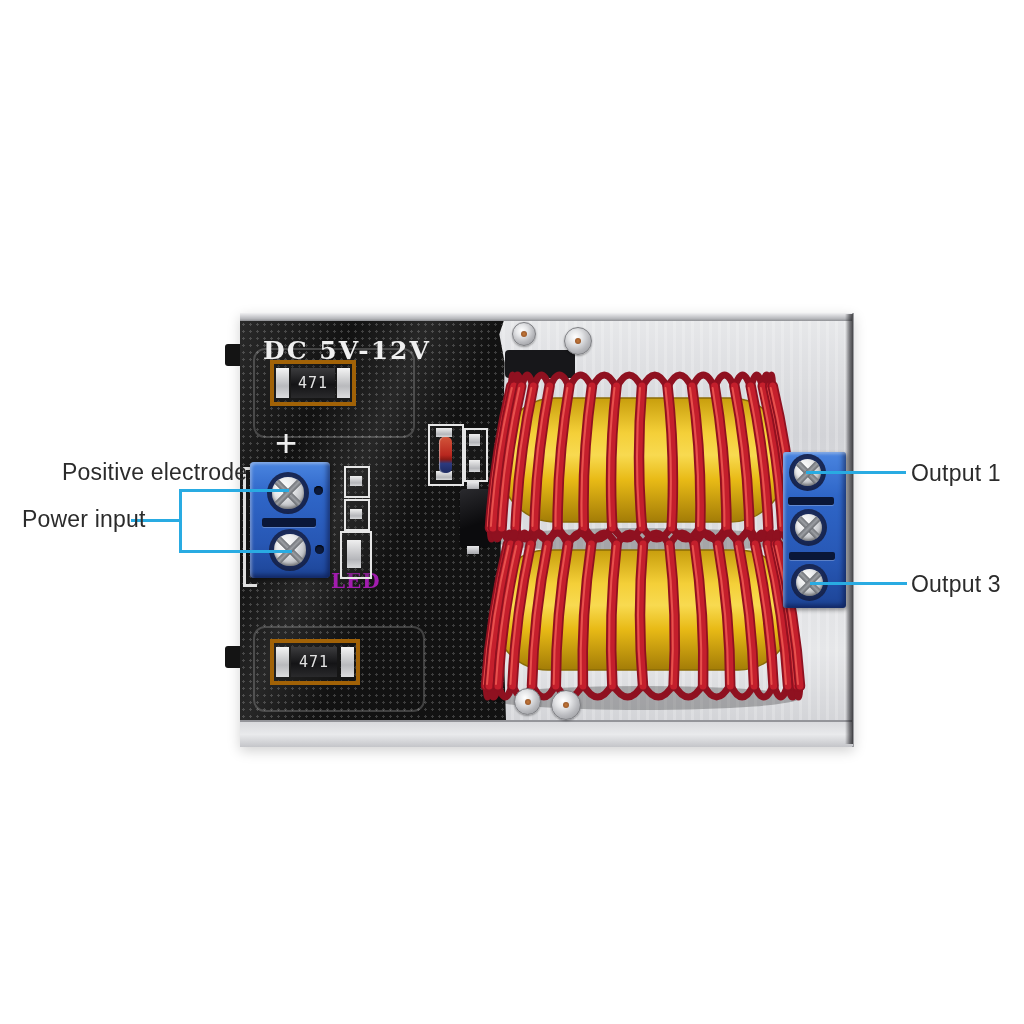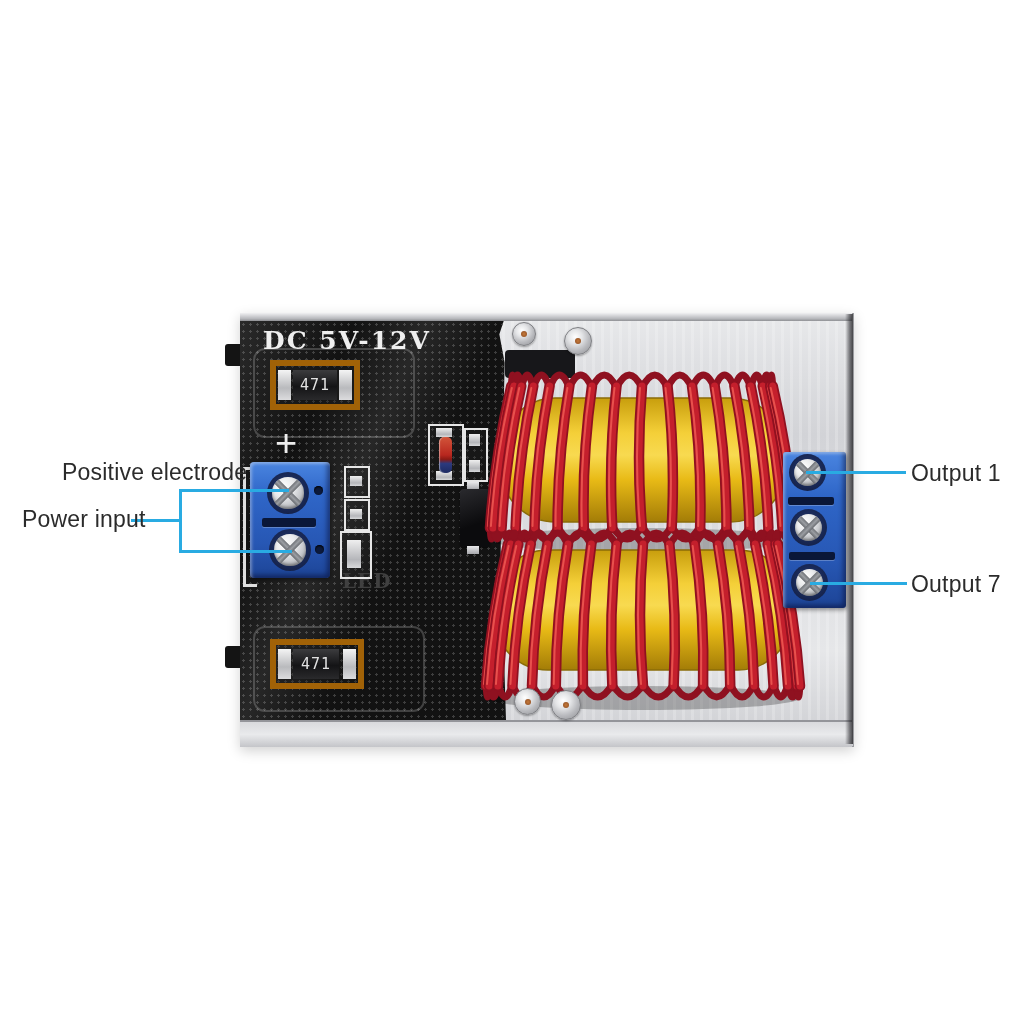--- a/index.html
+++ b/index.html
@@ -22,31 +22,31 @@
     background-image:
       linear-gradient(115deg, rgba(255,255,255,.10) 0%, rgba(255,255,255,0) 26%, rgba(255,255,255,.09) 42%, rgba(255,255,255,0) 58%),
       radial-gradient(rgba(70,70,70,.85) 1.2px, rgba(0,0,0,0) 1.4px);
     background-size:100% 100%, 7px 7px;
     clip-path:polygon(0 0,100% 0,97.5% 5%,99.5% 12%,98% 58%,100% 100%,0 100%);}
   .board-tab{width:15px;height:22px;background:#141414;border-radius:3px 0 0 3px;z-index:2;}
   .silk-outline{border:2px solid rgba(230,230,230,.22);border-radius:12px;z-index:3;}
 
   
   .silk-text{color:#f2f2f2;z-index:3;}
-  #voltage-label{left:263px;top:326px;font-family:"DejaVu Serif","Liberation Serif",serif;
+  #voltage-label{left:263px;top:336px;font-family:"DejaVu Serif","Liberation Serif",serif;
     font-weight:bold;font-size:25px;letter-spacing:2px;color:#efefef;}
   #plus-marker{left:275px;top:424px;font-size:38px;font-weight:400;color:#ededed;line-height:1;}
   #minus-marker{left:287px;top:577px;width:4px;height:33px;background:#e9e9e9;}
-  #led-label{left:342px;top:569px;font-family:"DejaVu Serif","Liberation Serif",serif;
-    font-weight:bold;font-size:20px;letter-spacing:1px;color:#404040;text-align:right;}
+  #led-label{left:331px;top:569px;font-family:"DejaVu Serif","Liberation Serif",serif;
+    font-weight:bold;font-size:20px;letter-spacing:1px;color:#a21caf;text-align:right;}
   #input-silk-bracket{left:243px;top:467px;width:11px;height:114px;z-index:3;
     border-left:3px solid #dedede;border-top:3px solid #dedede;border-bottom:3px solid #dedede;}
 
   
-  .resistor{z-index:3;border:6px solid #a16207;background:rgba(30,30,30,.35);}
+  .resistor{z-index:3;border:4px solid #a16207;background:rgba(30,30,30,.35);}
   .res-pad{position:absolute;top:4px;width:13px;height:30px;background:linear-gradient(180deg,#f4f4f4,#b9babd 60%,#dcdcde);}
   .res-body{position:absolute;top:4px;left:17px;width:44px;height:30px;background:linear-gradient(180deg,#3c3c3e,#141416 55%,#2a2a2c);
     display:flex;align-items:center;justify-content:center;}
   .res-value{font-family:"DejaVu Sans Mono","Liberation Mono",monospace;font-size:15px;color:#e2e2e2;letter-spacing:1px;}
 
   
   .pad-frame{z-index:3;border:2px solid #e6e6e6;background:rgba(40,40,40,.25);}
   .pad-fill{position:absolute;background:linear-gradient(180deg,#efefef,#b5b6ba 70%,#d8d9db);}
   #diode-body{left:439px;top:437px;width:13px;height:36px;z-index:4;border-radius:5px;
     background:linear-gradient(180deg,#d24a30 0%,#b42а24 0%,#c23a28 55%,#2c3a7e 72%,#202c66 100%);
@@ -397,15 +397,15 @@
   <div class="abs cyan-line" style="left: 179px; top: 489px; width: 3px; height: 64px; background: rgb(41, 171, 226);"></div>
   <div class="abs cyan-line" style="left: 179px; top: 489px; width: 110px; height: 3px; background: rgb(41, 171, 226);"></div>
   <div class="abs cyan-line" style="left: 179px; top: 550px; width: 113px; height: 3px; background: rgb(41, 171, 226);"></div>
 
   <div class="abs cyan-line" style="left: 806px; top: 471px; width: 100px; height: 3px; background: rgb(41, 171, 226);"></div>
   <div class="abs cyan-line" style="left: 810px; top: 582px; width: 97px; height: 3px; background: rgb(41, 171, 226);"></div>
 
   <div class="abs callout" style="left: 62px; top: 459px; color: rgb(43, 43, 43);">Positive electrode</div>
   <div class="abs callout" style="left: 22px; top: 506px; color: rgb(43, 43, 43);">Power input</div>
   <div class="abs callout" style="left: 911px; top: 460px; color: rgb(43, 43, 43);">Output 1</div>
-  <div class="abs callout" style="left: 911px; top: 571px; color: rgb(43, 43, 43);">Output 7</div>
+  <div class="abs callout" style="left: 911px; top: 571px; color: rgb(43, 43, 43);">Output 3</div>
 
 </div>
 
 </body></html>

